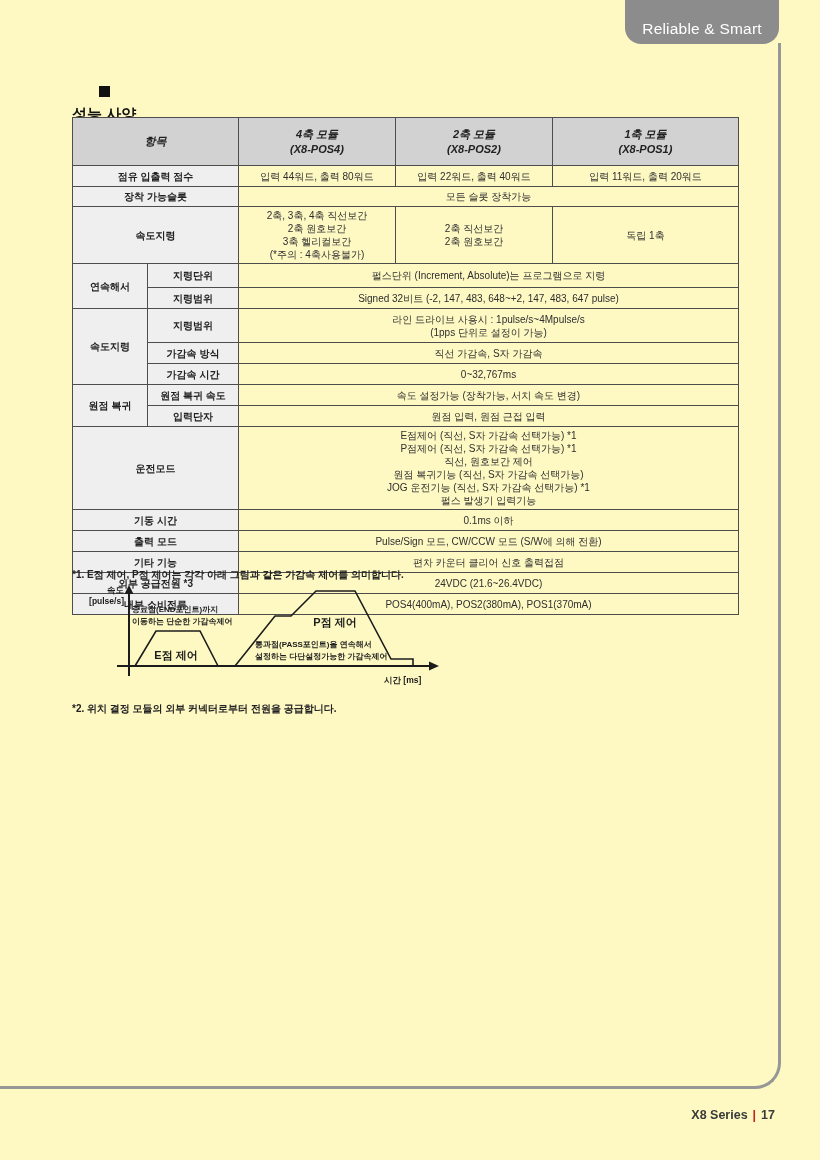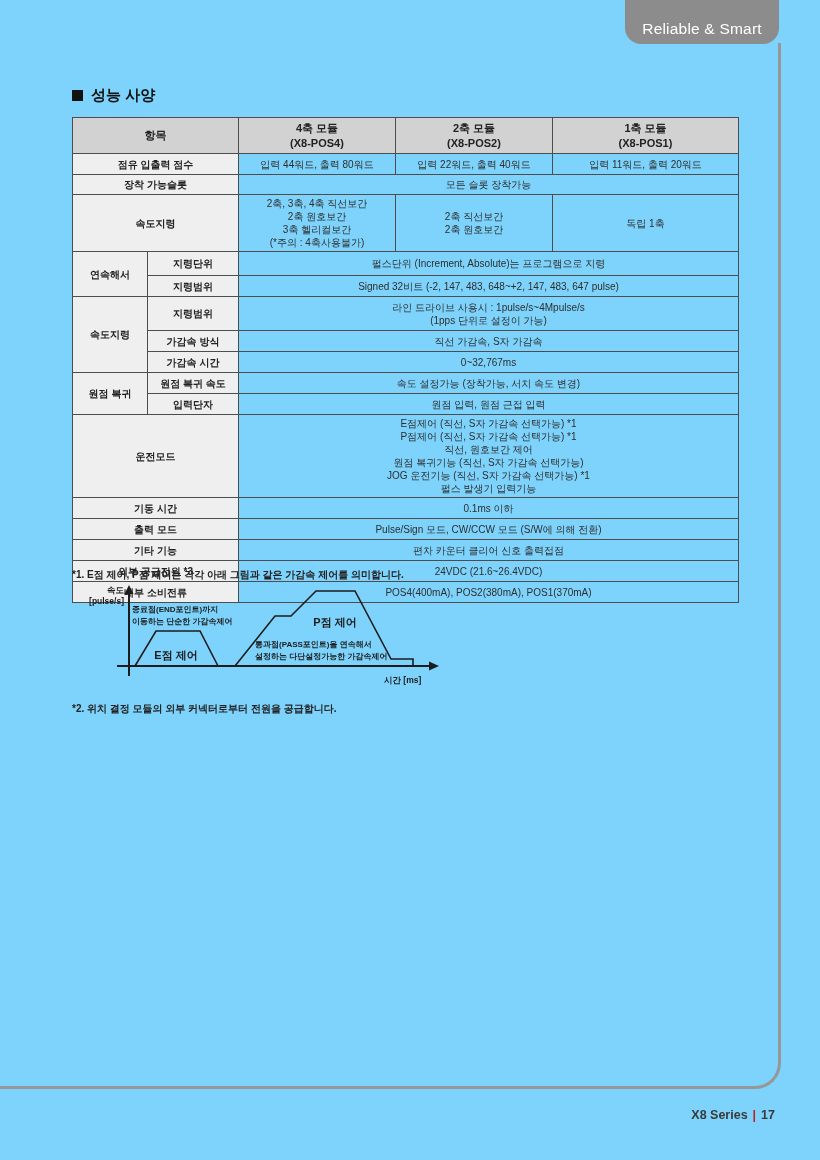--- a/index.html
+++ b/index.html
@@ -1,43 +1,43 @@
 <!DOCTYPE html>
 <html><head>
 <meta charset="utf-8">
 <style>
   html,body{margin:0;padding:0;background:#fff;}
-  .page{position:relative;width:820px;height:1160px;background:#7dd3fc;overflow:hidden;
+  .page{position:relative;width:820px;height:1160px;background:#fef9c3;overflow:hidden;
         font-family:"Liberation Sans","DejaVu Sans",sans-serif;color:#2e2e2e;}
 
   
   .frame{position:absolute;top:43px;left:-60px;width:838px;height:1043px;
          border-right:3px solid #979797;border-bottom:3px solid #979797;
          border-bottom-right-radius:26px;}
 
   
   .tab{position:absolute;top:0;left:625px;width:154px;height:44px;background:#8c8c8c;
        border-radius:0 0 16px 16px;display:flex;align-items:flex-end;justify-content:center;
        padding-bottom:6px;box-sizing:border-box;}
   .tab span{color:#fff;font-size:15.5px;letter-spacing:.2px;}
 
   
-  .title-row{position:absolute;top:86px;left:72px;display:flex;align-items:center;gap:8px;}
+  .title-row{position:absolute;top:86px;left:72px;display:flex;align-items:center;gap:8px;flex-direction:column;}
   .bullet{width:11px;height:11px;background:#111;display:inline-block;}
   .title-row h1{margin:0;font-size:15px;font-weight:bold;color:#111;}
 
   
   table.spec{position:absolute;top:117px;left:72px;width:666px;border-collapse:collapse;
              table-layout:fixed;}
   table.spec th,table.spec td{border:1px solid #4d4d4d;font-size:10px;line-height:1.3;
              text-align:center;vertical-align:middle;padding:2px 4px;white-space:pre-line;
              overflow:hidden;}
   table.spec th{background:#d2d2d2;font-weight:bold;font-size:11px;color:#222;}
   td.lbl{background:#efefef;font-weight:bold;color:#222;}
-  tr.h-hdr{height:36px;} tr.h-1{height:21px;} tr.h-slot{height:20px;}
+  tr.h-hdr{height:48px;font-style:italic;} tr.h-1{height:21px;} tr.h-slot{height:20px;}
   tr.h-axes{height:52px;} tr.h-unit{height:24px;} tr.h-sr{height:34px;}
   tr.h-op{height:78px;}
 
   
   .note{position:absolute;left:72px;font-size:10px;font-weight:700;color:#222;}
   .note1{top:568px;} .note2{top:702px;}
 
   
   svg.diag{position:absolute;top:584px;left:88px;}
   svg.diag text{font-family:"Liberation Sans","DejaVu Sans",sans-serif;font-weight:bold;fill:#1c1c1c;}

